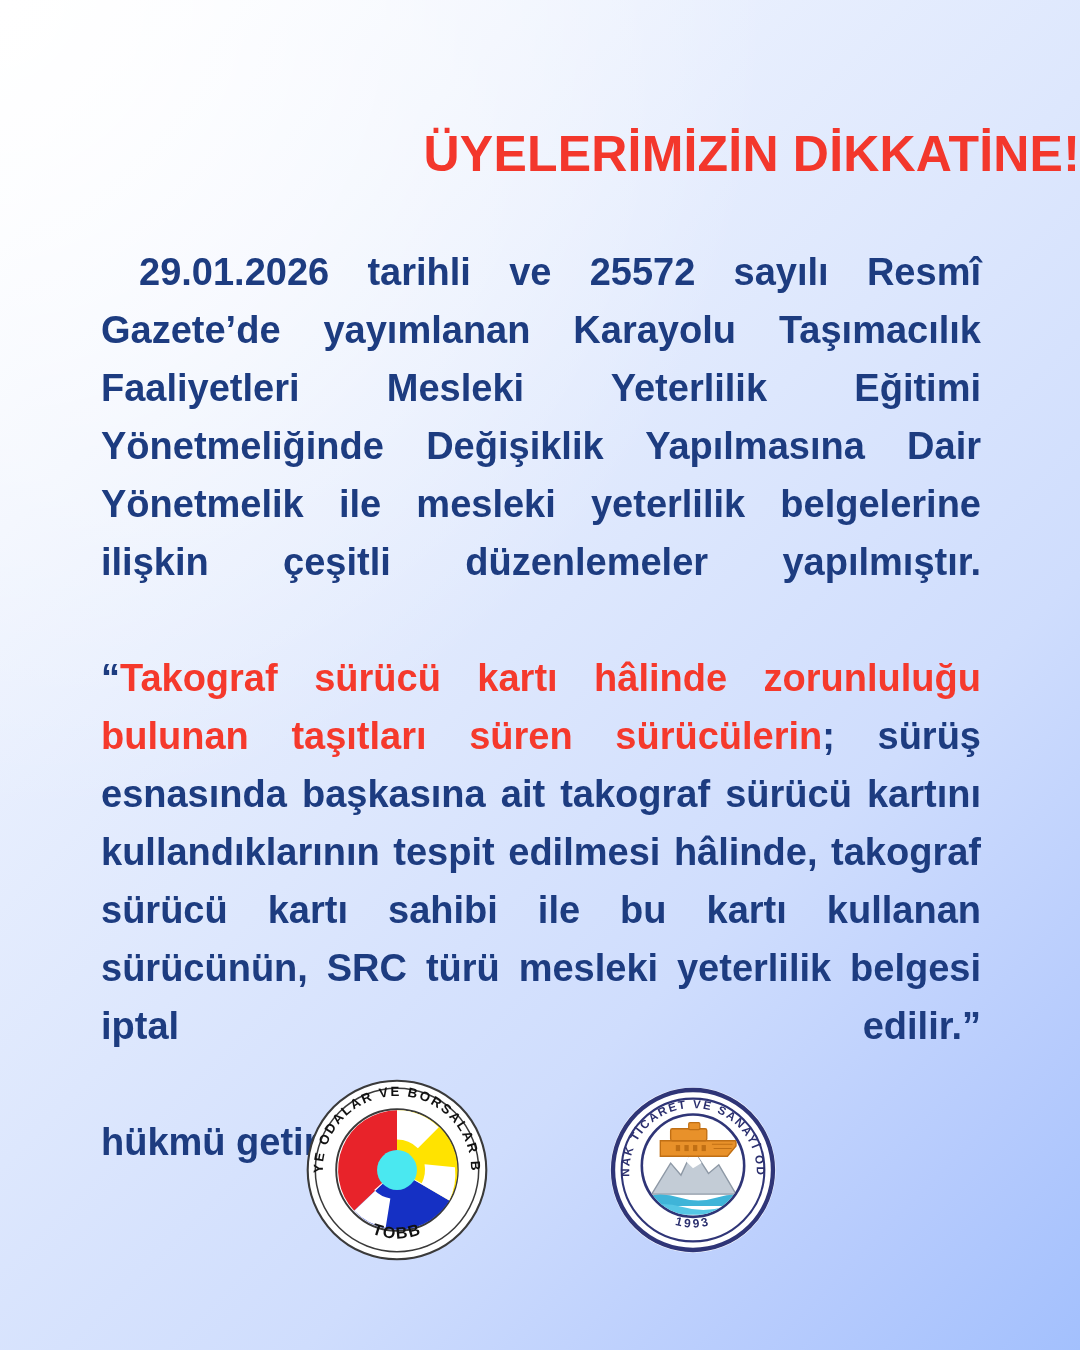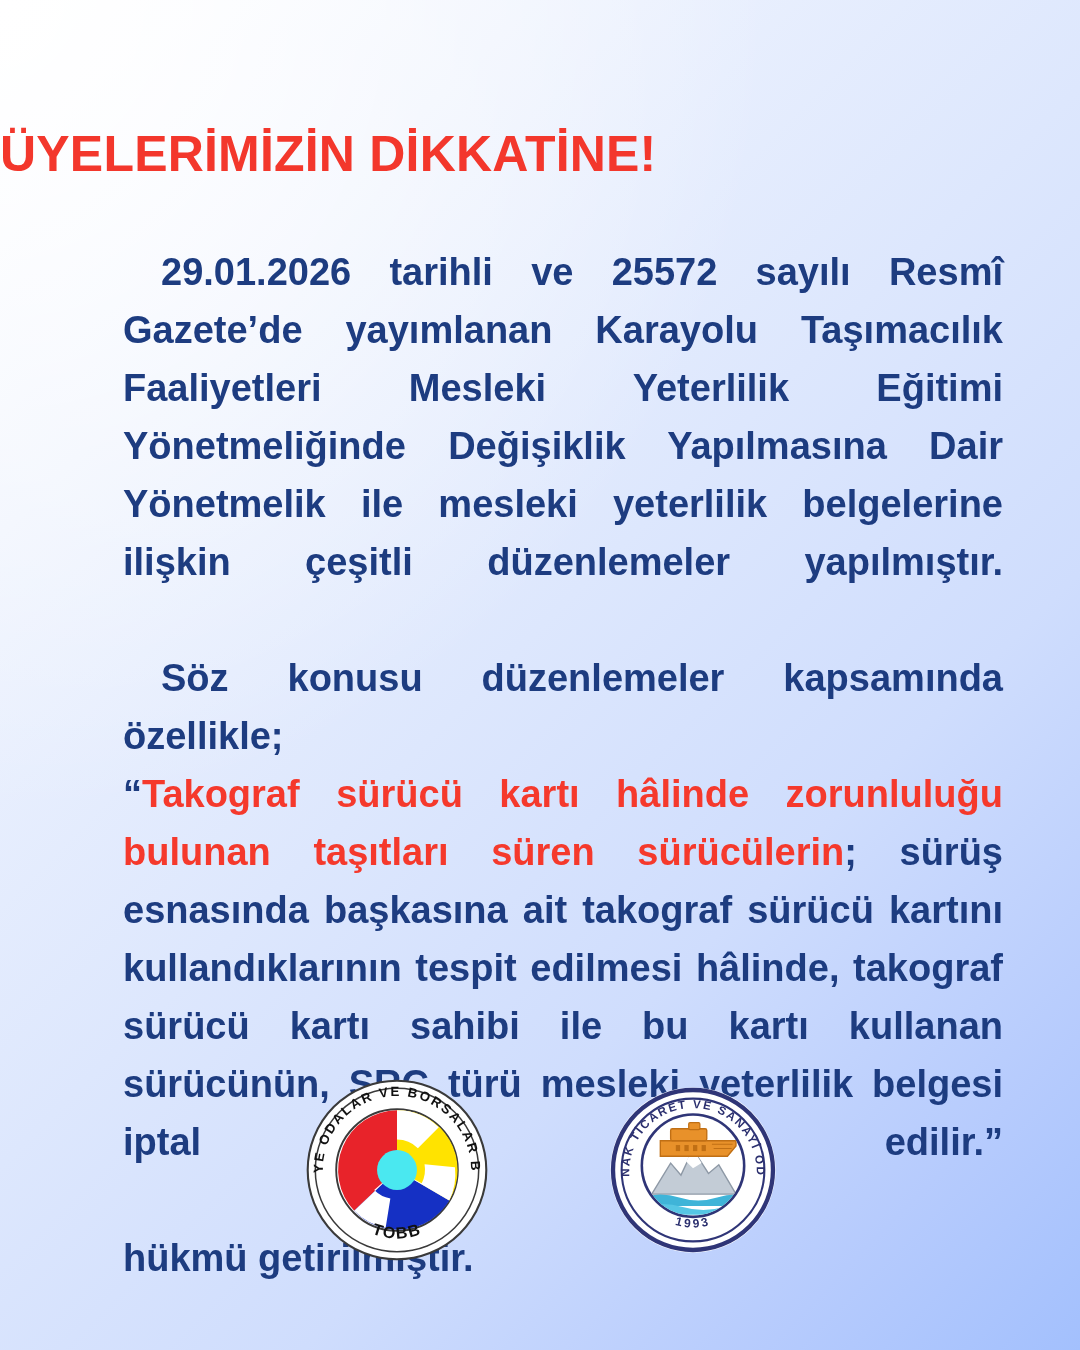--- a/index.html
+++ b/index.html
@@ -16,33 +16,33 @@
     background:
       radial-gradient(130% 110% at 0% 0%, #ffffff 0%, rgba(255,255,255,0) 55%),
       linear-gradient(135deg,#fbfcff 0%, #eef3fe 22%, #dde7fd 48%, #cfddfd 68%, #b6cbfd 87%, #a3c0fd 100%);
     overflow:hidden;
   }
 
   
   #title{
     position:absolute;
     left:0;right:0;top:128px;
-    text-align:left;
+    text-align:right;
     color:#f3372c;
     font-size:50px;
     font-weight:bold;
     letter-spacing:0.2px;
     line-height:1.05;
     white-space:nowrap;
   }
 
   
   #body-text{
     position:absolute;
-    left:123px;
+    left:101px;
     top:243px;
     width:880px;
     color:#1d3c80;
     font-size:38px;
     font-weight:bold;
     line-height:58px;
     text-align:justify;
     text-justify:inter-word;
   }
   #body-text p{margin:0;}
@@ -84,21 +84,20 @@
 <body>
 
 <div id="poster">
 
   <div id="title">ÜYELERİMİZİN DİKKATİNE!</div>
 
   <div id="body-text">
 
     <p class="indent justify-all"><span>29.01.2026 tarihli ve 25572 sayılı Resmî Gazete’de yayımlanan Karayolu Taşımacılık Faaliyetleri Mesleki Yeterlilik Eğitimi Yönetmeliğinde Değişiklik Yapılmasına Dair Yönetmelik ile mesleki yeterlilik belgelerine ilişkin çeşitli düzenlemeler yapılmıştır.</span></p>
 
-    <p class="indent"><span>Söz konusu düzenlemeler kapsamında özellikle;</span></p>
 
     <p class="justify-all"><span class="navy">“</span><span class="red">Takograf sürücü kartı hâlinde zorunluluğu bulunan taşıtları süren sürücülerin</span><span class="navy">; sürüş esnasında başkasına ait takograf sürücü kartını kullandıklarının tespit edilmesi hâlinde, takograf sürücü kartı sahibi ile bu kartı kullanan sürücünün, SRC türü mesleki yeterlilik belgesi iptal edilir.”</span></p>
 
     <p><span>hükmü getirilmiştir.</span></p>
   </div>
 
   <div id="logos">
 
     <div class="logo-wrap">
       <svg width="190" height="190" viewBox="0 0 200 200">

